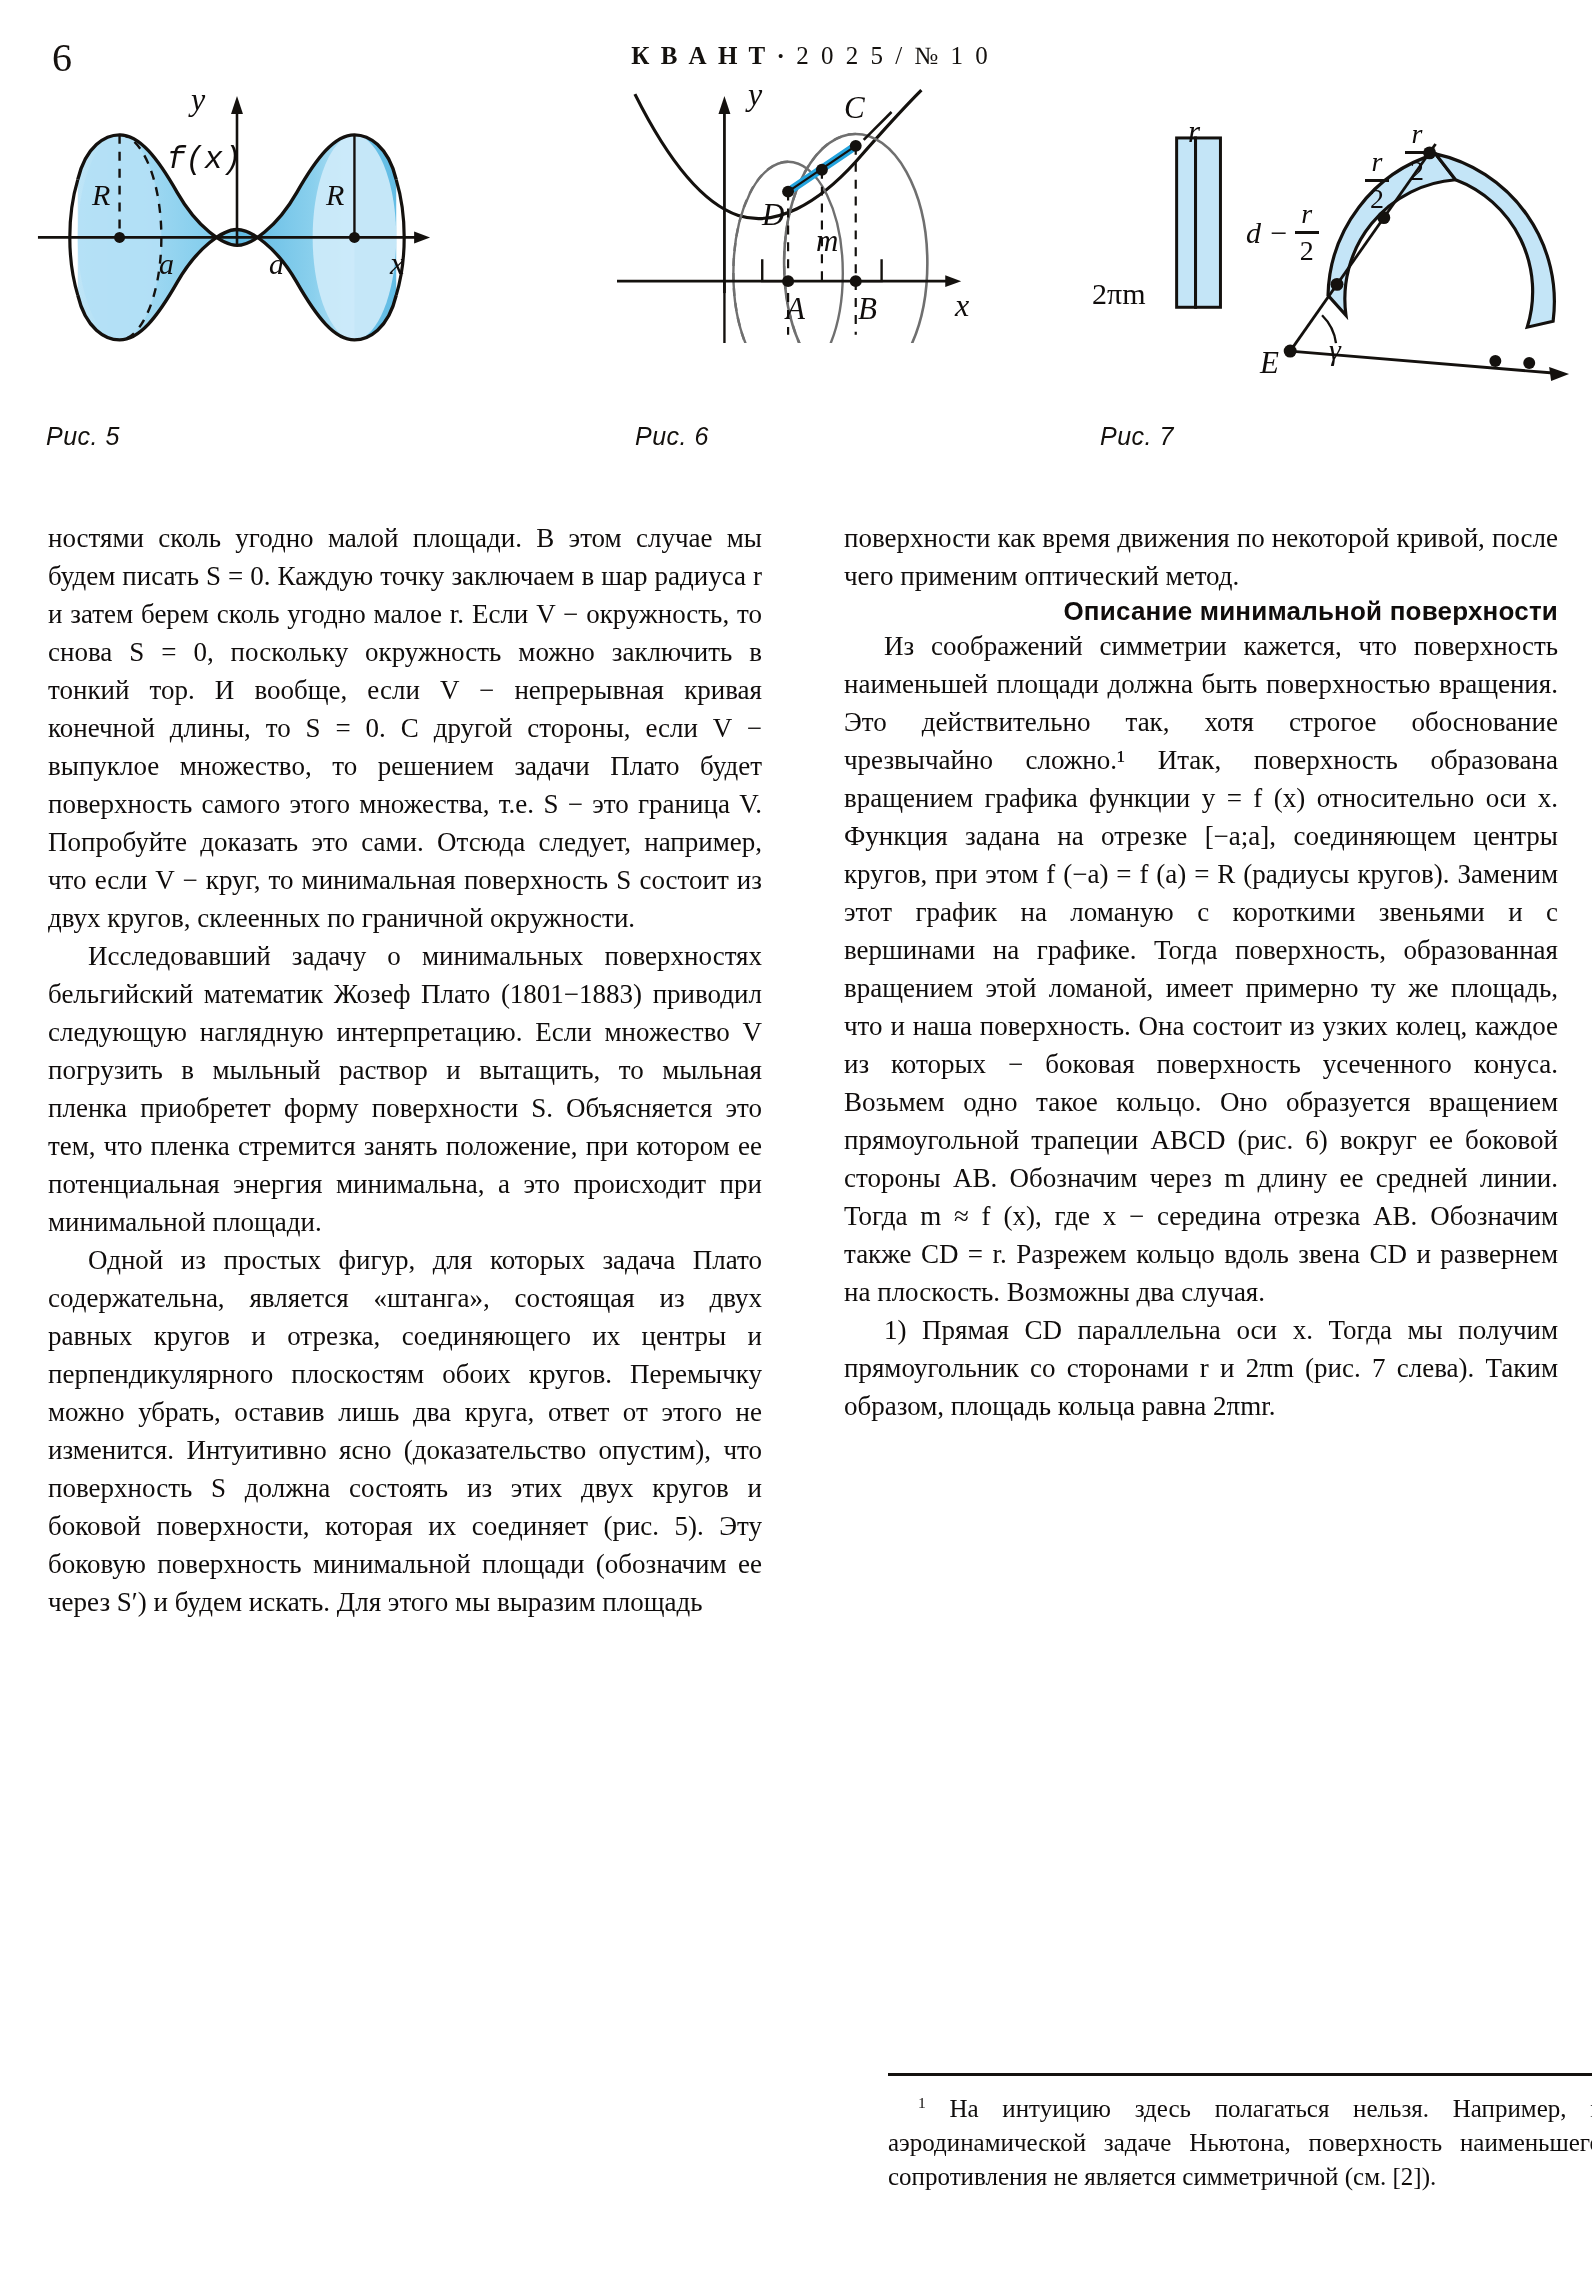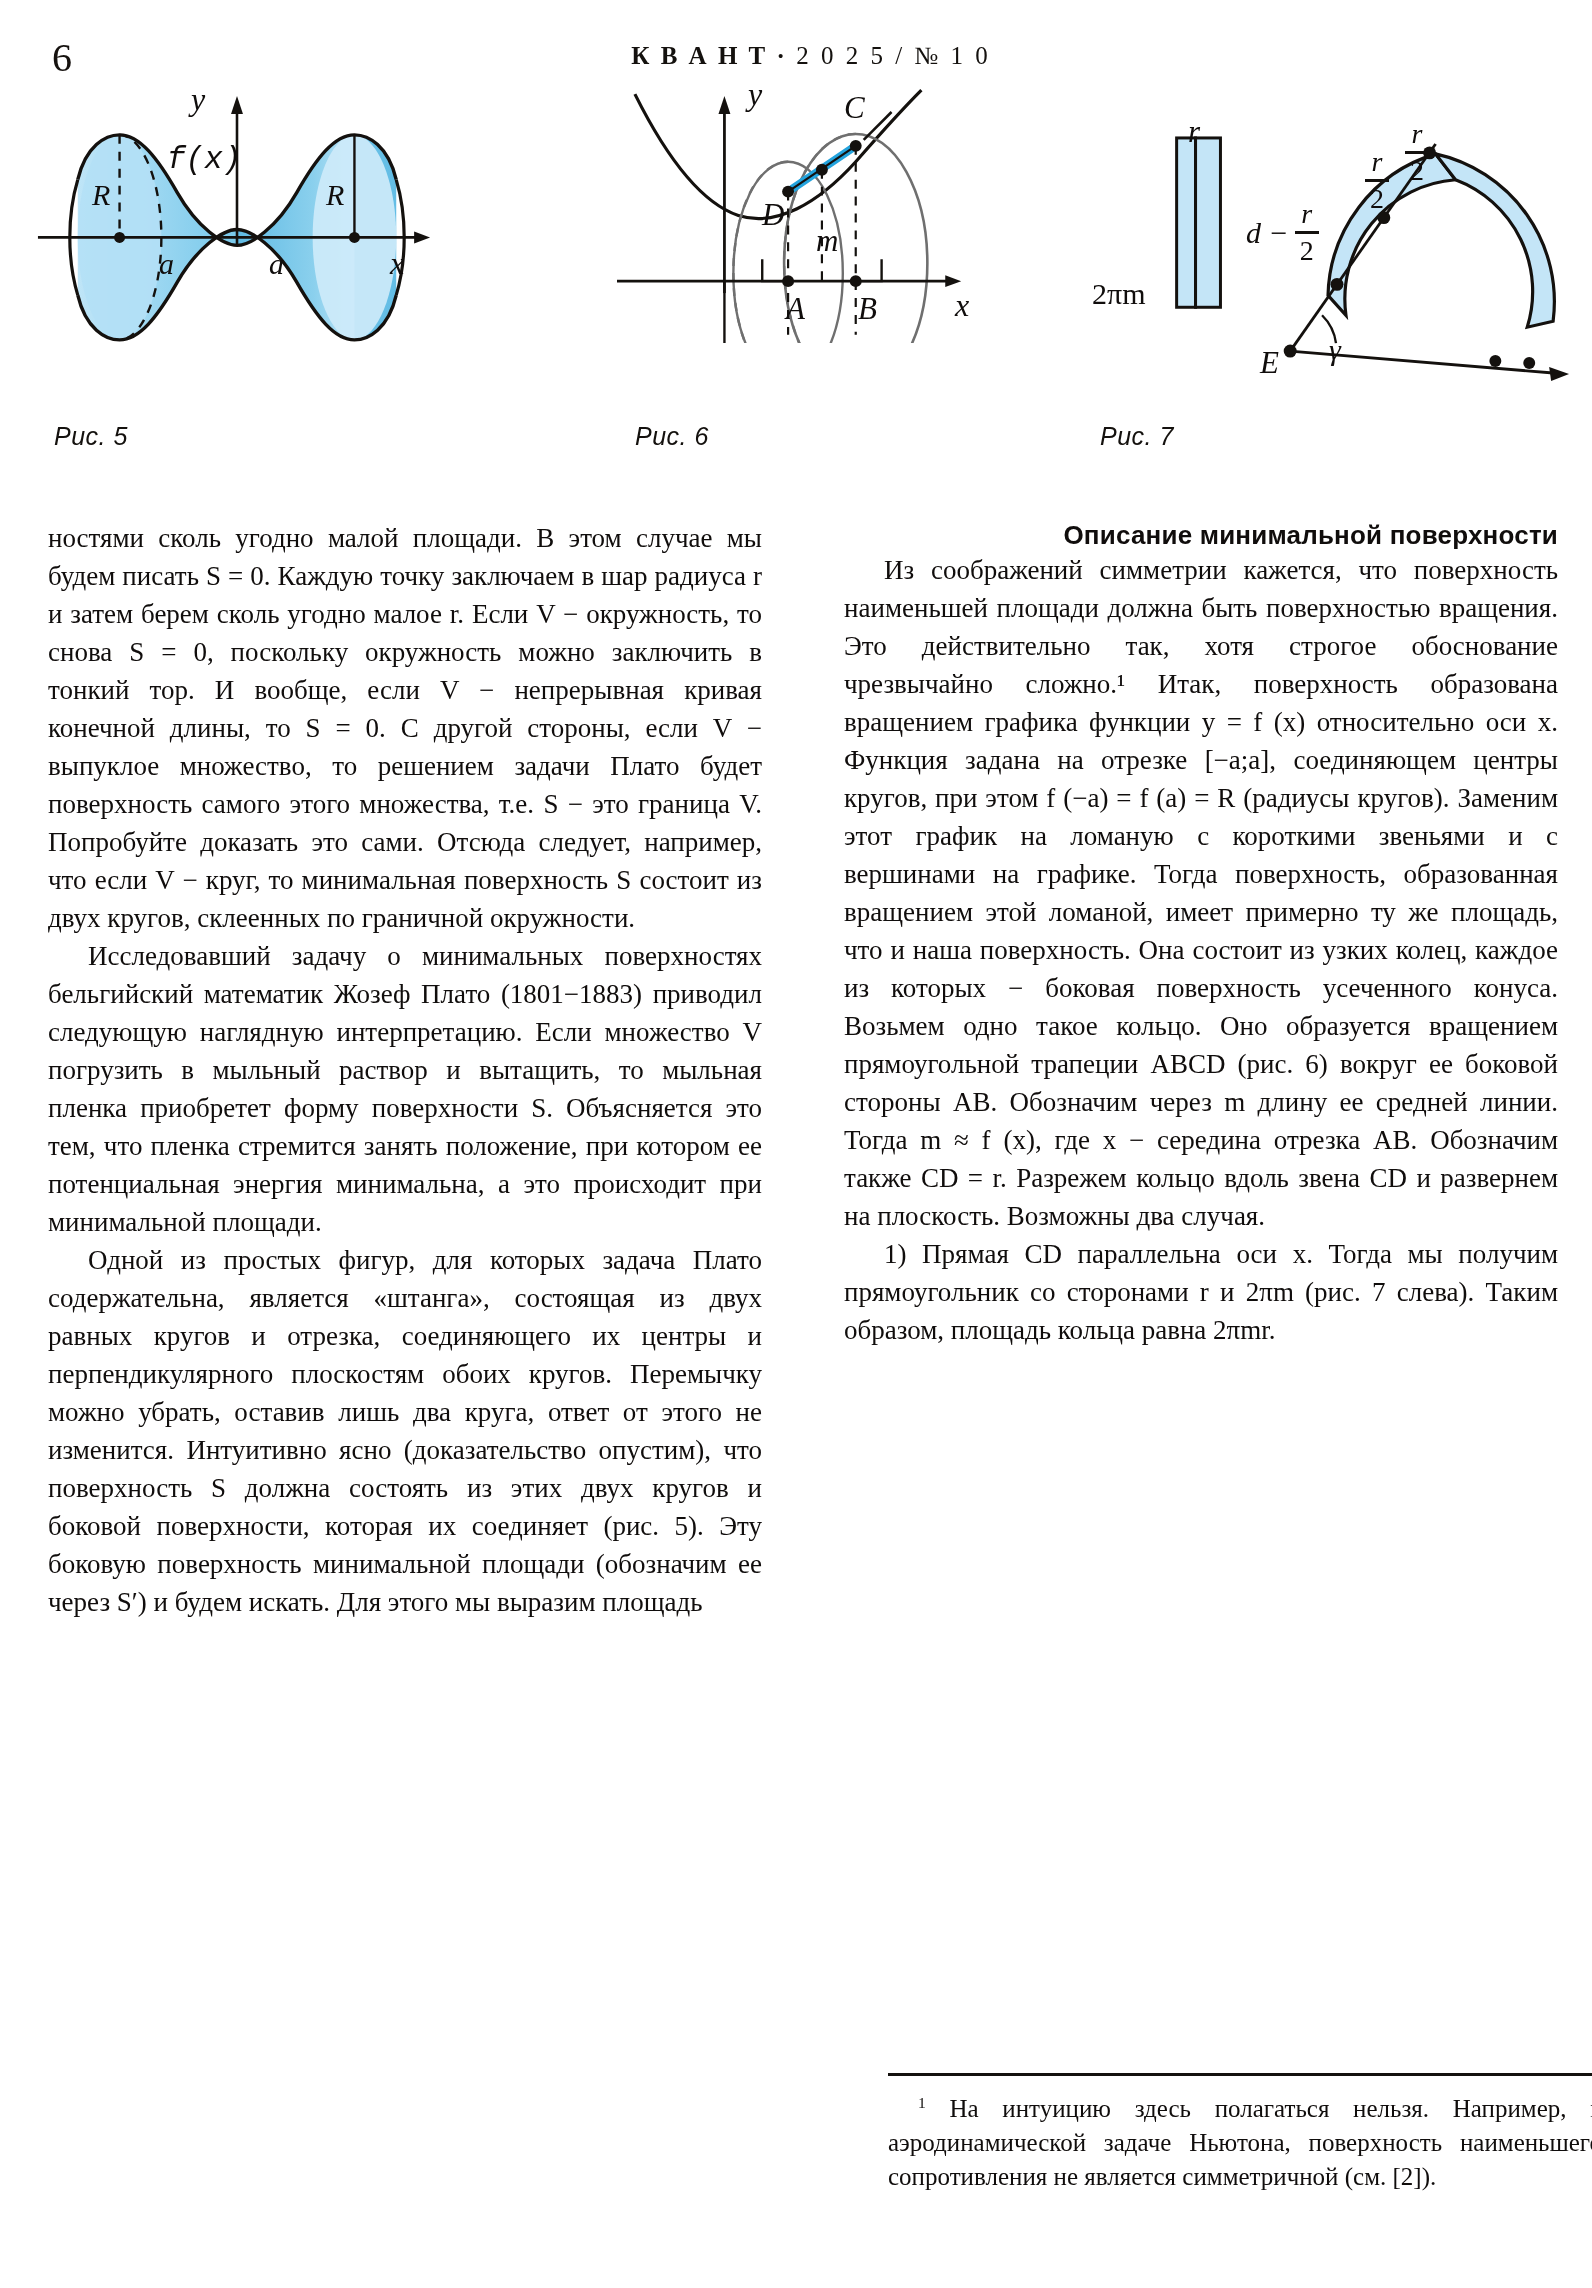--- a/index.html
+++ b/index.html
@@ -174,21 +174,21 @@
     <circle cx="328" cy="150" r="5.5" fill="#14110e"></circle>
   </svg>
 
   <div style="position:absolute; left:92px; top:82px; font-size:30px;" class="math-i">R</div>
   <div style="position:absolute; left:326px; top:82px; font-size:30px;" class="math-i">R</div>
   <div style="position:absolute; left:167px; top:46px; font-size:31px;font-family:Liberation Mono, monospace;" class="math-i">f(x)</div>
   <div style="position:absolute; left:159px; top:151px; font-size:30px;" class="math-i">a</div>
   <div style="position:absolute; left:269px; top:151px; font-size:30px;" class="math-i">a</div>
   <div style="position:absolute; left:191px; top:-15px; font-size:32px;" class="math-i">y</div>
   <div style="position:absolute; left:390px; top:149px; font-size:32px;" class="math-i">x</div>
-  <div class="fig-caption" style="left:54px; top:326px;">Рис. 5</div>
+  <div class="fig-caption" style="left:46px; top:326px;">Рис. 5</div>
 
   <svg width="378" height="259" viewBox="0 0 380 260" style="position:absolute; left:617px; top:-12px;">
 
     <path d="M 18,10 C 52,78 86,120 122,132 C 160,144 202,120 240,78 C 268,46 290,22 306,6" fill="none" stroke="#14110e" stroke-width="3.2"></path>
 
     <ellipse cx="240" cy="180" rx="72" ry="130" fill="none" stroke="#6f6f6f" stroke-width="2.6"></ellipse>
 
     <ellipse cx="172" cy="190" rx="55" ry="112" fill="none" stroke="#6f6f6f" stroke-width="2.4"></ellipse>
 
     <path d="M 172,78 C 141,78 117,128 117,190 C 117,252 141,302 172,302" fill="none" stroke="#6f6f6f" stroke-width="2.4" stroke-dasharray="8 7"></path>
@@ -285,20 +285,21 @@
   <div class="fig-caption" style="left:1100px; top:326px;">Рис. 7</div>
 </div>
 
 <div class="col left">
   <p class="noindent">ностями сколь угодно малой площади. В этом случае мы будем писать S = 0. Каждую точку заключаем в шар радиуса r и затем берем сколь угодно малое r. Если V − окружность, то снова S = 0, поскольку окружность можно заключить в тонкий тор. И вообще, если V − непрерывная кривая конечной длины, то S = 0. С другой стороны, если V − выпуклое множество, то решением задачи Плато будет поверхность самого этого множества, т.е. S − это граница V. Попробуйте доказать это сами. Отсюда следует, например, что если V − круг, то минимальная поверхность S состоит из двух кругов, склеенных по граничной окружности.</p>
   <p>Исследовавший задачу о минимальных поверхностях бельгийский математик Жозеф Плато (1801−1883) приводил следующую наглядную интерпретацию. Если множество V погрузить в мыльный раствор и вытащить, то мыльная пленка приобретет форму поверхности S. Объясняется это тем, что пленка стремится занять положение, при котором ее потенциальная энергия минимальна, а это происходит при минимальной площади.</p>
   <p>Одной из простых фигур, для которых задача Плато содержательна, является «штанга», состоящая из двух равных кругов и отрезка, соединяющего их центры и перпендикулярного плоскостям обоих кругов. Перемычку можно убрать, оставив лишь два круга, ответ от этого не изменится. Интуитивно ясно (доказательство опустим), что поверхность S должна состоять из этих двух кругов и боковой поверхности, которая их соединяет (рис. 5). Эту боковую поверхность минимальной площади (обозначим ее через S′) и будем искать. Для этого мы выразим площадь</p>
 </div>
 
 <div class="col right">
+  <p class="noindent">поверхности как время движения по некоторой кривой, после чего применим оптический метод.</p>
   <p class="subhead">Описание минимальной поверхности</p>
   <p>Из соображений симметрии кажется, что поверхность наименьшей площади должна быть поверхностью вращения. Это действительно так, хотя строгое обоснование чрезвычайно сложно.¹ Итак, поверхность образована вращением графика функции y = f (x) относительно оси x. Функция задана на отрезке [−a;a], соединяющем центры кругов, при этом f (−a) = f (a) = R (радиусы кругов). Заменим этот график на ломаную с короткими звеньями и с вершинами на графике. Тогда поверхность, образованная вращением этой ломаной, имеет примерно ту же площадь, что и наша поверхность. Она состоит из узких колец, каждое из которых − боковая поверхность усеченного конуса. Возьмем одно такое кольцо. Оно образуется вращением прямоугольной трапеции ABCD (рис. 6) вокруг ее боковой стороны AB. Обозначим через m длину ее средней линии. Тогда m ≈ f (x), где x − середина отрезка AB. Обозначим также CD = r. Разрежем кольцо вдоль звена CD и развернем на плоскость. Возможны два случая.</p>
   <p>1) Прямая CD параллельна оси x. Тогда мы получим прямоугольник со сторонами r и 2πm (рис. 7 слева). Таким образом, площадь кольца равна 2πmr.</p>
 </div>
 
 <div class="footnote-wrap">
   <div class="footnote-rule"></div>
   <p class="footnote"><sup>1</sup> <span>На интуицию здесь полагаться нельзя. Например, в аэродинамической задаче Ньютона, поверхность наименьшего сопротивления не является симметричной (см. [2]).</span></p>
 </div>
 

